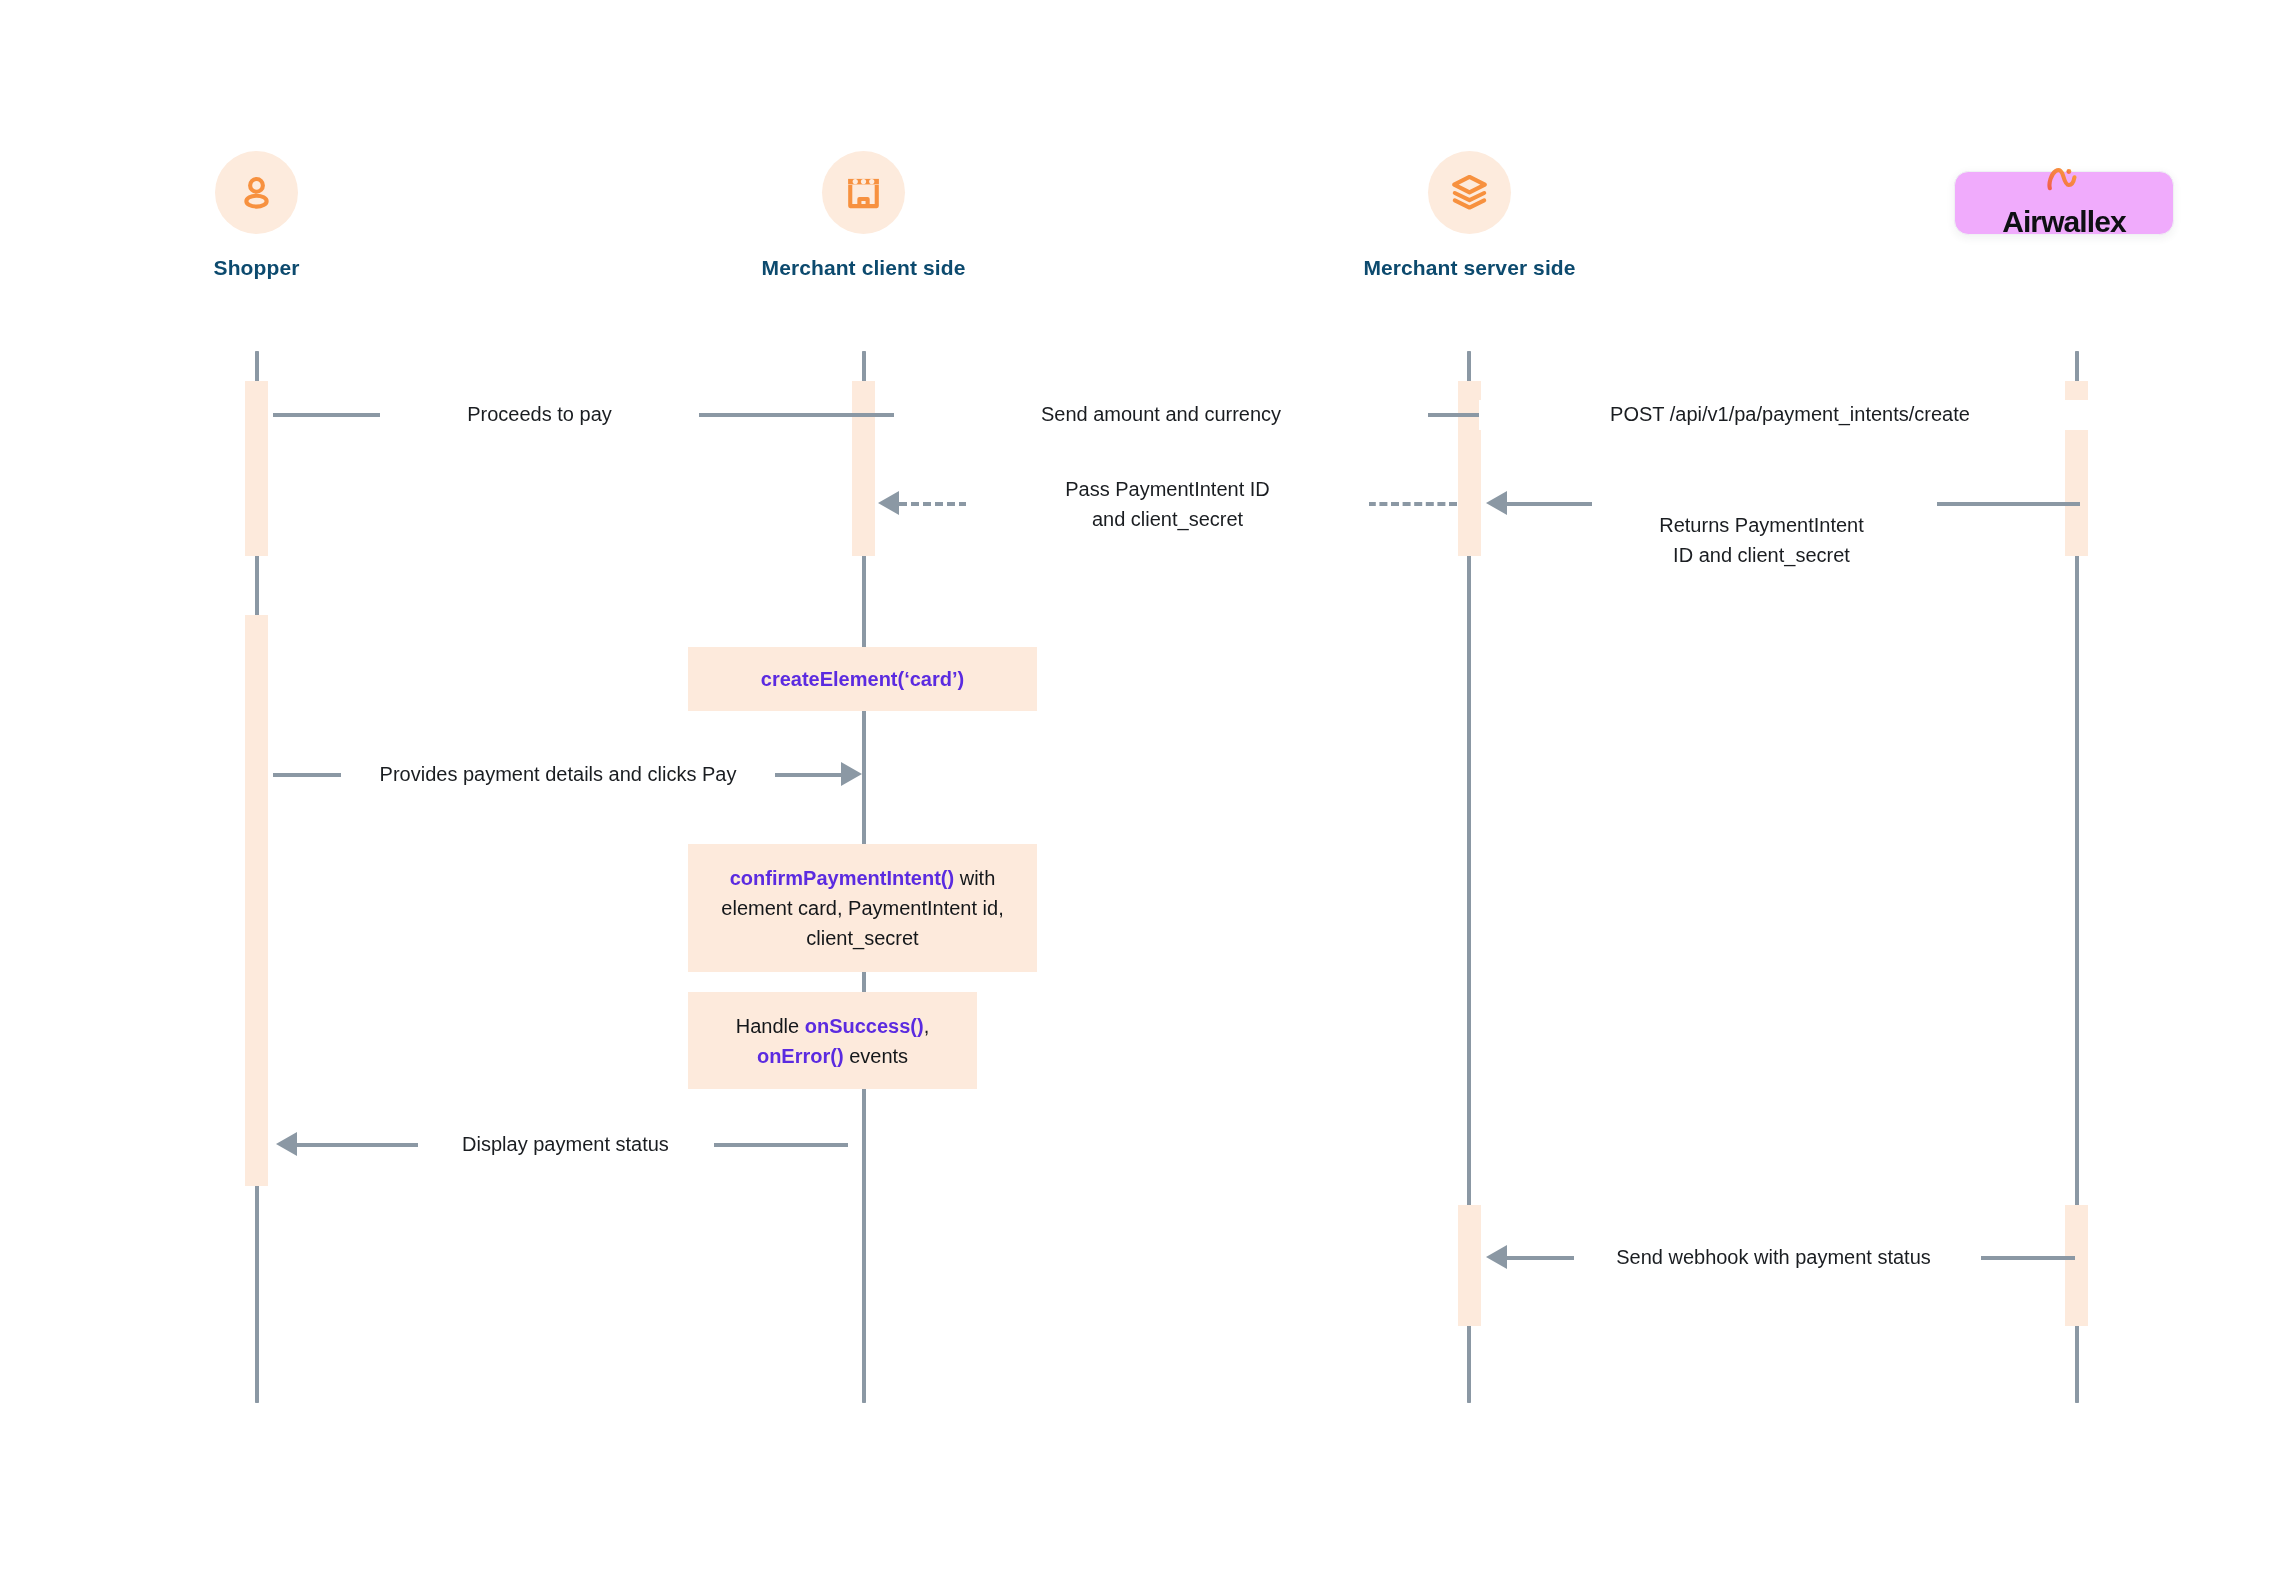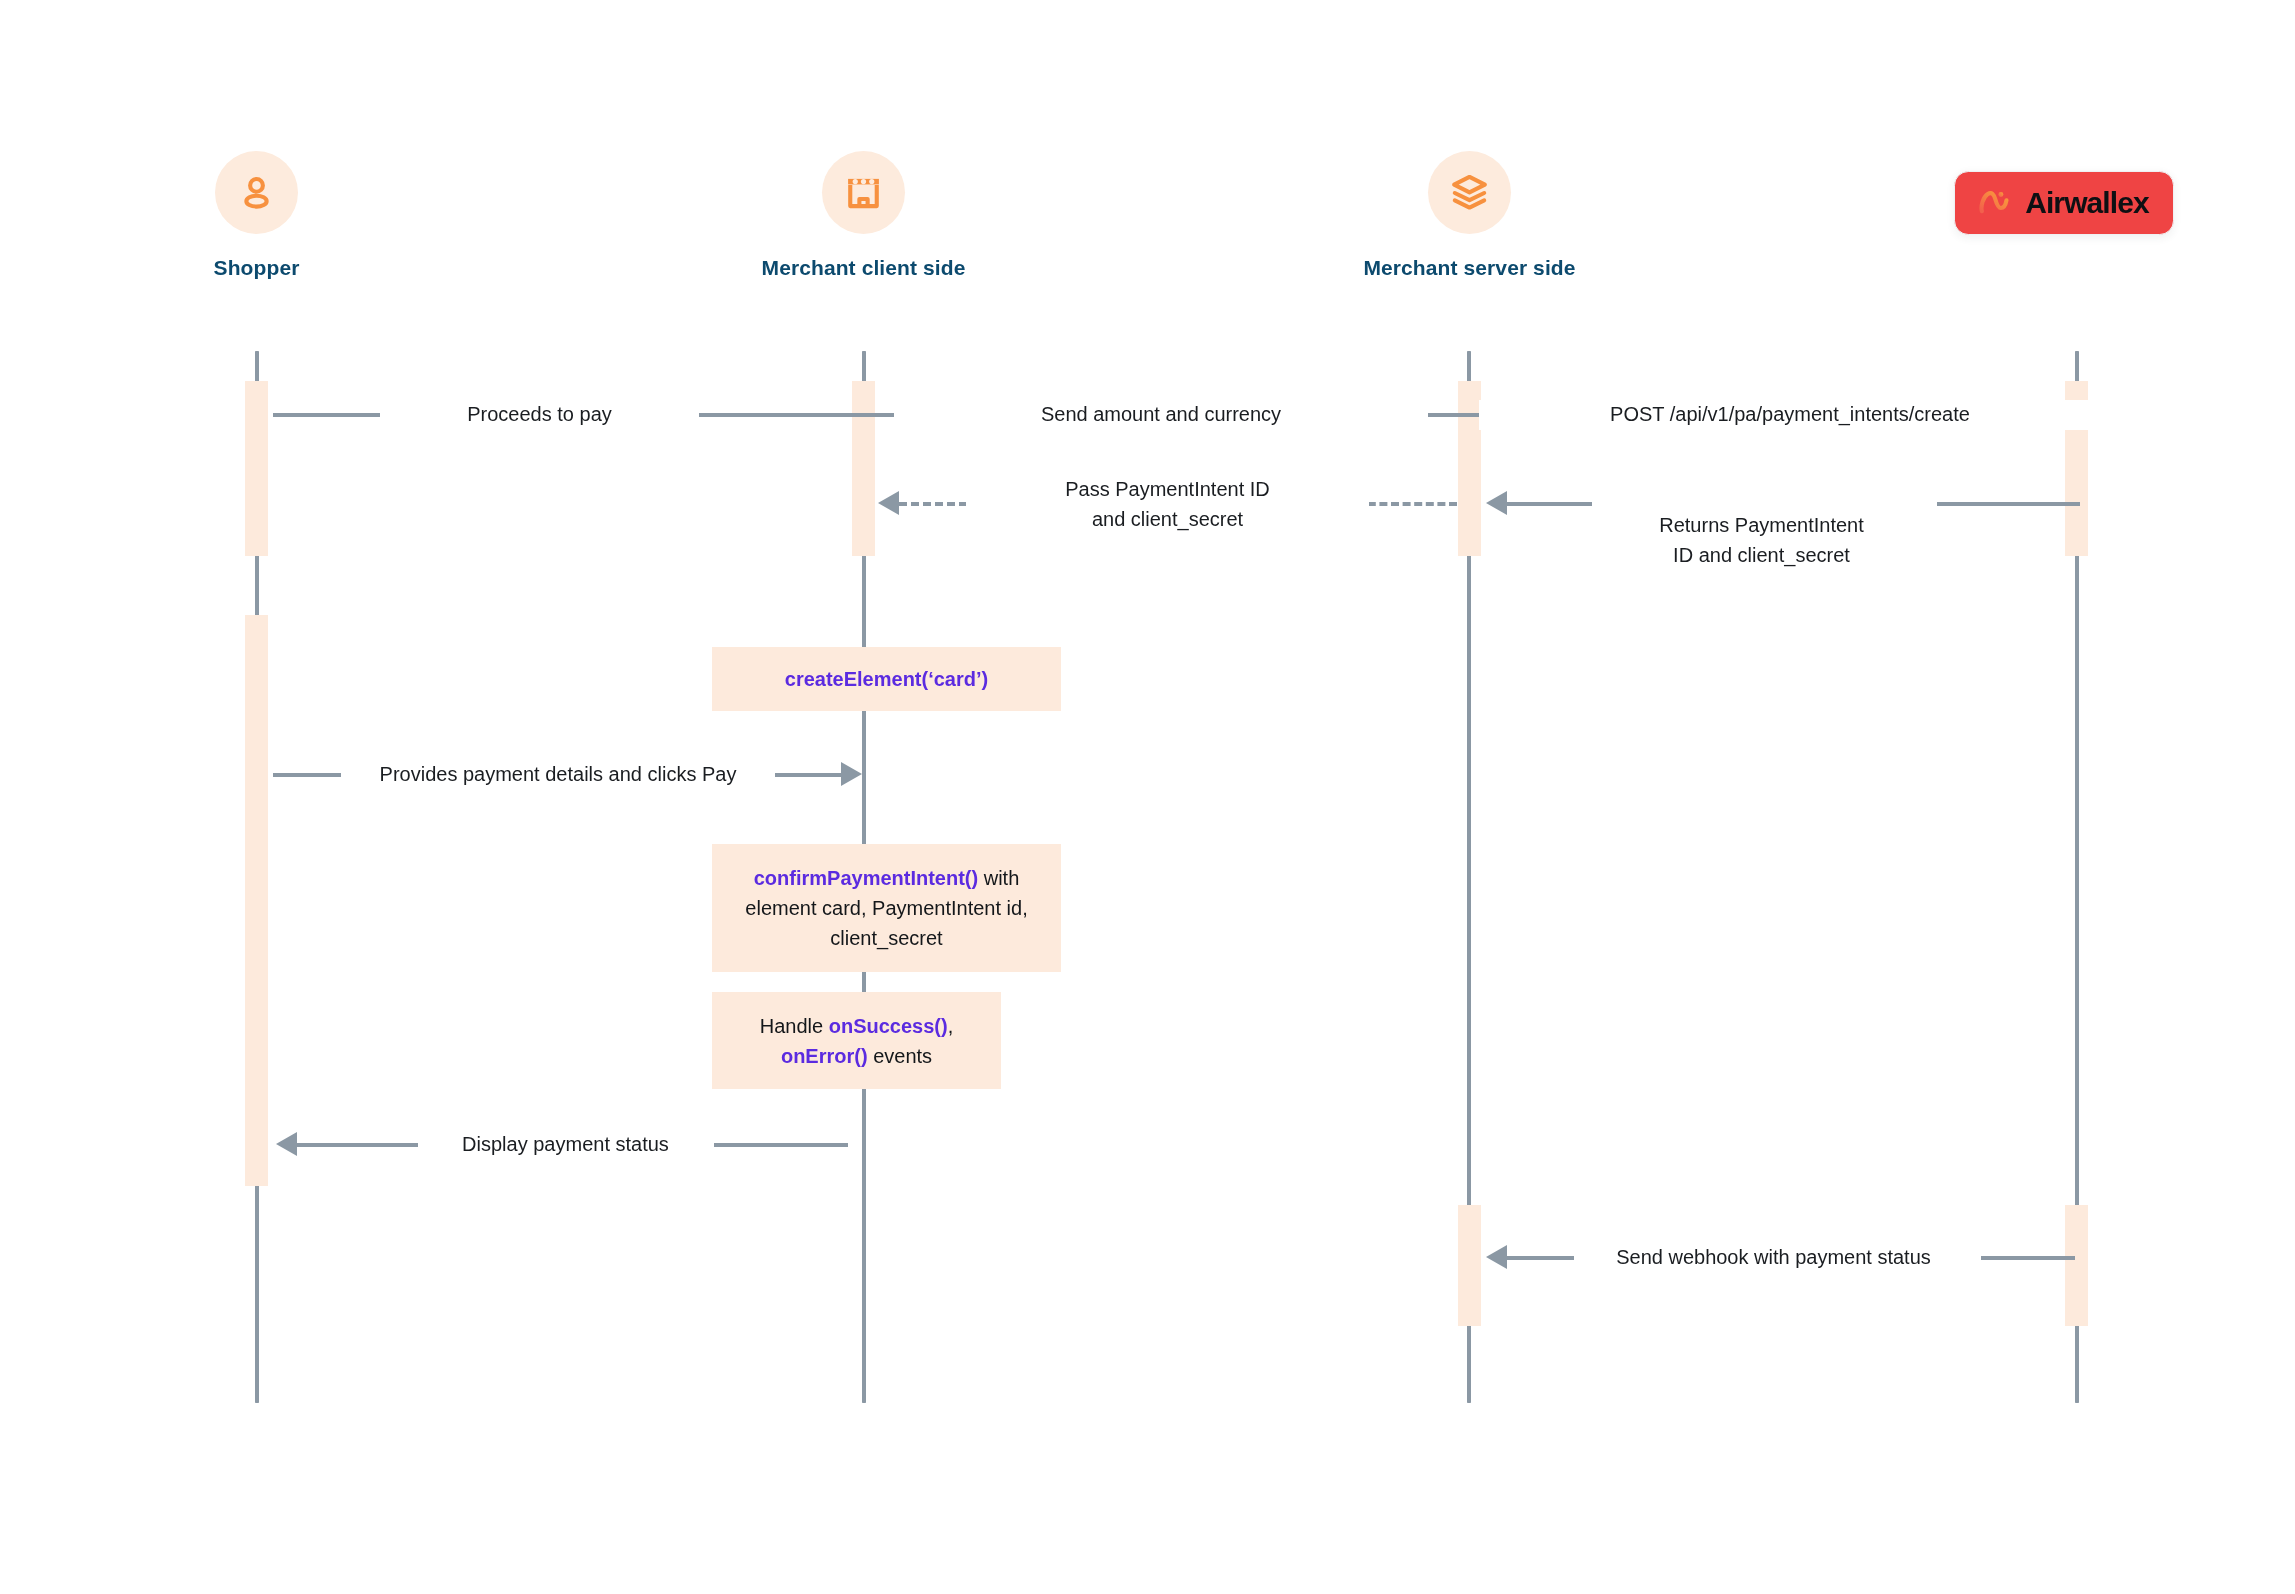--- a/index.html
+++ b/index.html
@@ -21,26 +21,27 @@
   }
   .p-circle svg { display:block; }
   .p-label {
     font-size: 21px; font-weight: 700; color: #0c4a6e;
     letter-spacing: 0.1px; line-height: 1.2;
   }
 
   
   .brand-chip {
     position: absolute;
-    background: #ef4444;
+    background: #f0abfc;
     border: 1.6px solid #EFF1F3;
     border-radius: 14.3px;
     box-shadow: 0 2.4px 8px rgba(38,50,60,.07);
     display: flex; align-items: center; justify-content: center;
     gap: 11px;
+    flex-direction: column;
   }
   .brand-word {
     font-size: 30px; font-weight: 700; color: #0E1013;
     letter-spacing: -0.9px;
   }
 
   
   .lifeline {
     position: absolute; width: 4px; background: #8B98A4;
     border-radius: 0.8px;
@@ -71,21 +72,20 @@
   }
 
   
   .note {
     position: absolute;
     background: #FDEADC;
     display: flex; align-items: center; justify-content: center;
     text-align: center;
     font-size: 20px; color: #14171A; line-height: 1.5;
     padding: 0 19px;
-    margin-left: 24px;
   }
   .note .code { color: #5B2BE0; font-weight: 700; }
 </style>
 </head>
 <body>
 
 <div id="canvas">
 
   <div class="participant" style="left:97px; top:151px;">
     <div class="p-circle">

